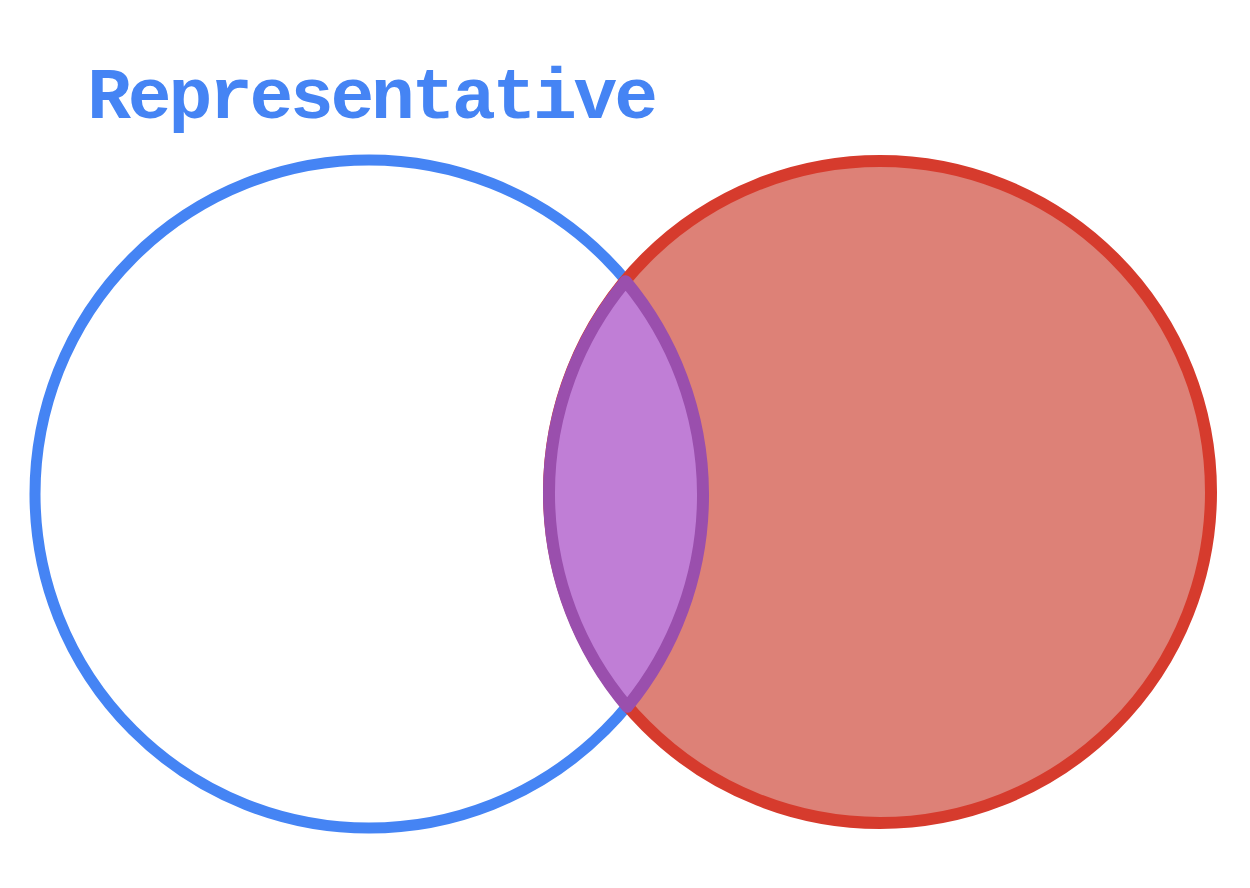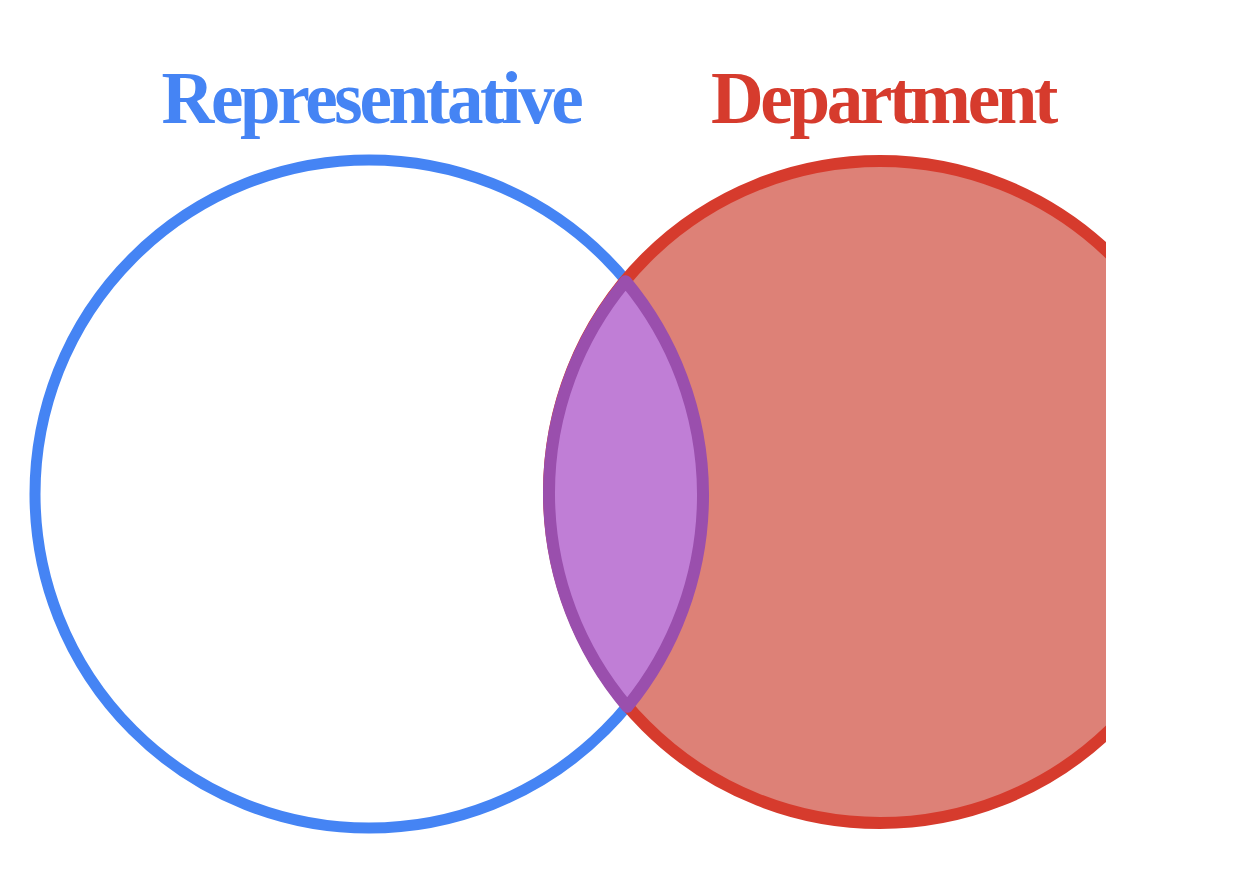--- a/index.html
+++ b/index.html
@@ -2,25 +2,25 @@
 <html style="--background: #ffffff; --representative: #4584f4; --department: #d63b2d; --department_fill: #dd8177; --overlap_fill: #c07ed6; --overlap_stroke: #9a4fad;"><head>
 <meta charset="utf-8">
 <style>
   html, body {
     margin: 0;
     padding: 0;
     background: #ffffff;
   }
   .stage {
     position: relative;
-    width: 1106px;
+    width: 1250px;
     height: 888px;
     background: #ffffff;
     overflow: hidden;
-    font-family: Liberation Serif, serif;
+    font-family: Liberation Mono, monospace;
   }
   .venn-svg {
     position: absolute;
     left: 0;
     top: 0;
     width: 1250px;
     height: 888px;
     display: block;
   }
   .circle-representative {
@@ -67,15 +67,14 @@
 
     <circle class="circle-representative" cx="369" cy="494" r="334"></circle>
 
     <circle class="circle-department" cx="880" cy="492" r="331"></circle>
 
     <path class="overlap-lens" d="M 625.6 281.2 A 331 331 0 0 0 627.3 706.8 A 334 334 0 0 0 625.6 281.2 Z"></path>
   </svg>
 
   <div class="set-label label-representative">Representative</div>
 
-  <div class="set-label label-department">Department</div>
 
 </div>
 
 </body></html>

